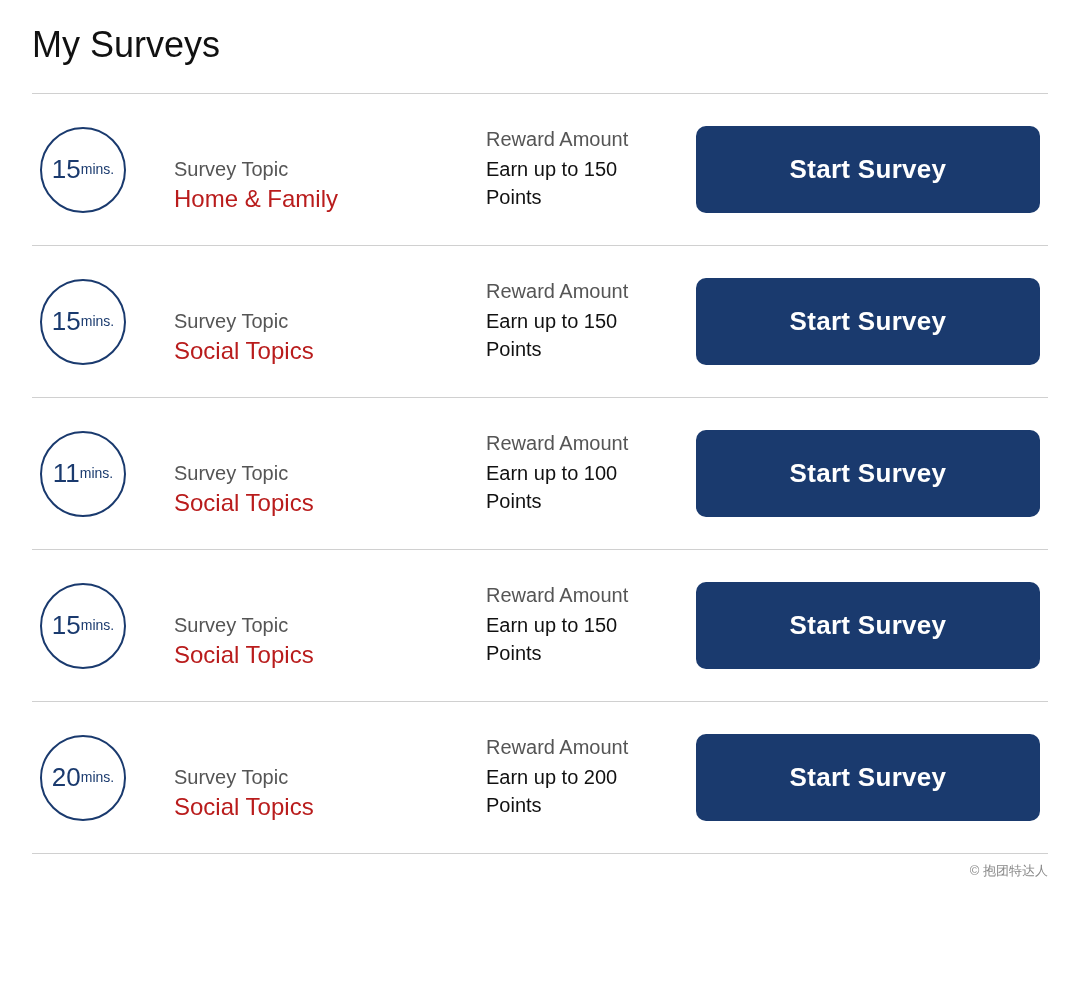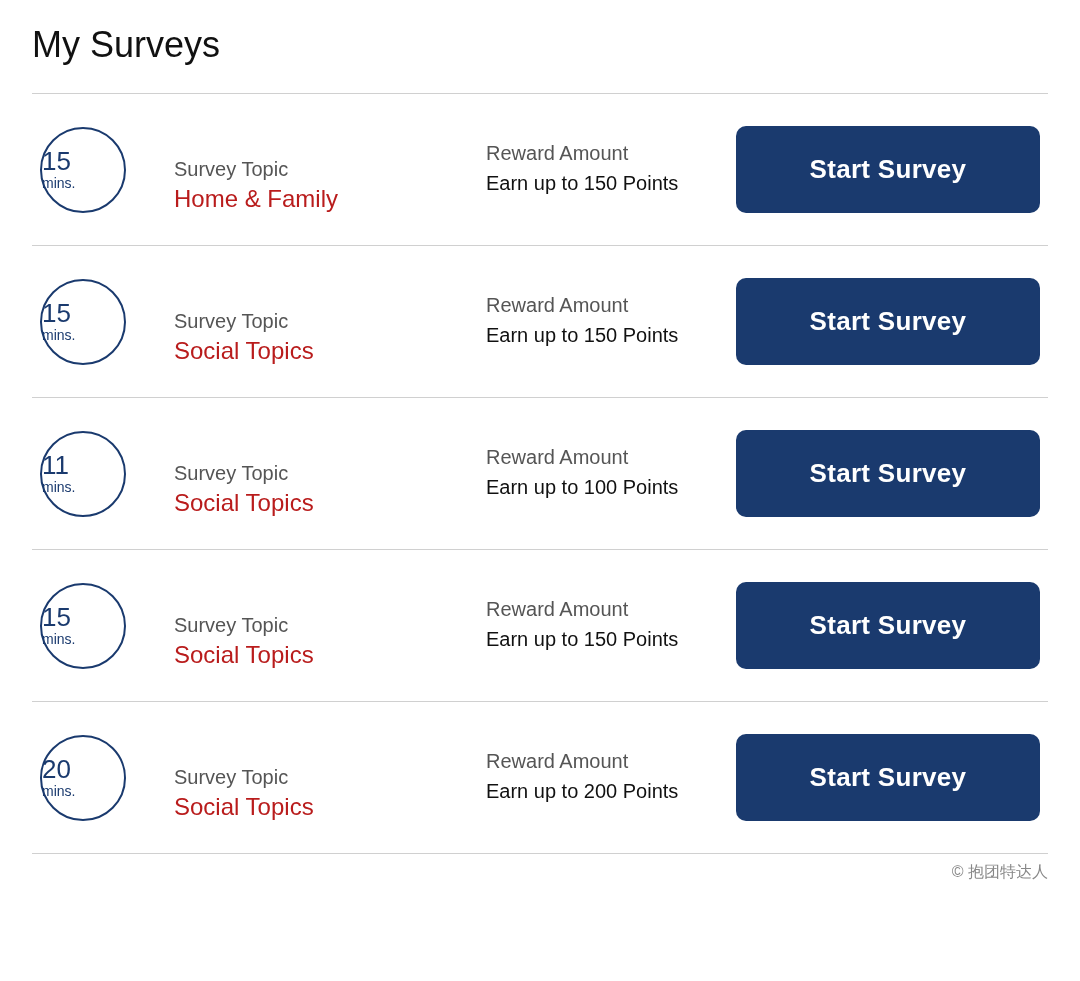--- a/index.html
+++ b/index.html
@@ -43,21 +43,21 @@
       padding: 32px 8px;
       border-bottom: 1px solid #d0d0d0;
     }
 
     .time-circle {
       width: 86px;
       height: 86px;
       border-radius: 50%;
       border: 2px solid #1a3a6e;
       display: flex;
-      flex-direction: column;
+      align-items: center;
       justify-content: center;
       flex-shrink: 0;
       margin-right: 48px;
     }
 
     .time-number {
       font-size: 26px;
       font-weight: 500;
       color: #1a3a6e;
       line-height: 1.1;
@@ -101,36 +101,36 @@
     }
 
     .reward-value {
       font-size: 20px;
       color: #111;
       line-height: 1.4;
     }
 
     .start-survey-btn {
       flex-shrink: 0;
-      width: 304px;
+      width: 344px;
       padding: 28px 24px;
       background-color: #1a3a6e;
       color: #ffffff;
       font-size: 26px;
       font-weight: 700;
       border: none;
       border-radius: 10px;
       cursor: pointer;
       text-align: center;
       letter-spacing: 0.3px;
     }
 
     .watermark {
       text-align: right;
-      font-size: 16px;
+      font-size: 13px;
       color: #888;
       padding: 8px 0 4px;
     }
   </style>
 </head>
 <body>
 
 <div class="page-container">
   <h1 class="page-title">My Surveys</h1>
   <hr class="divider">

